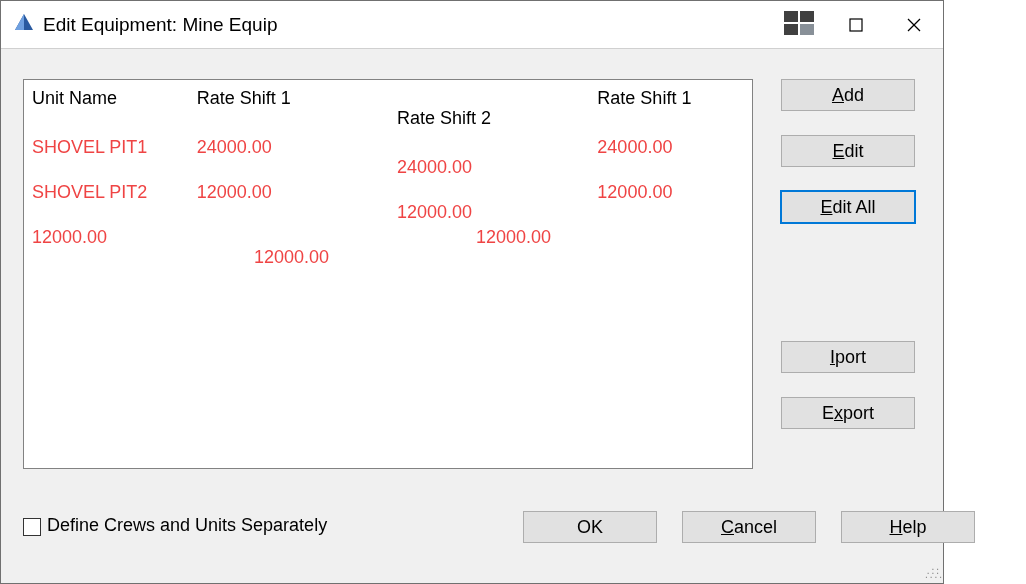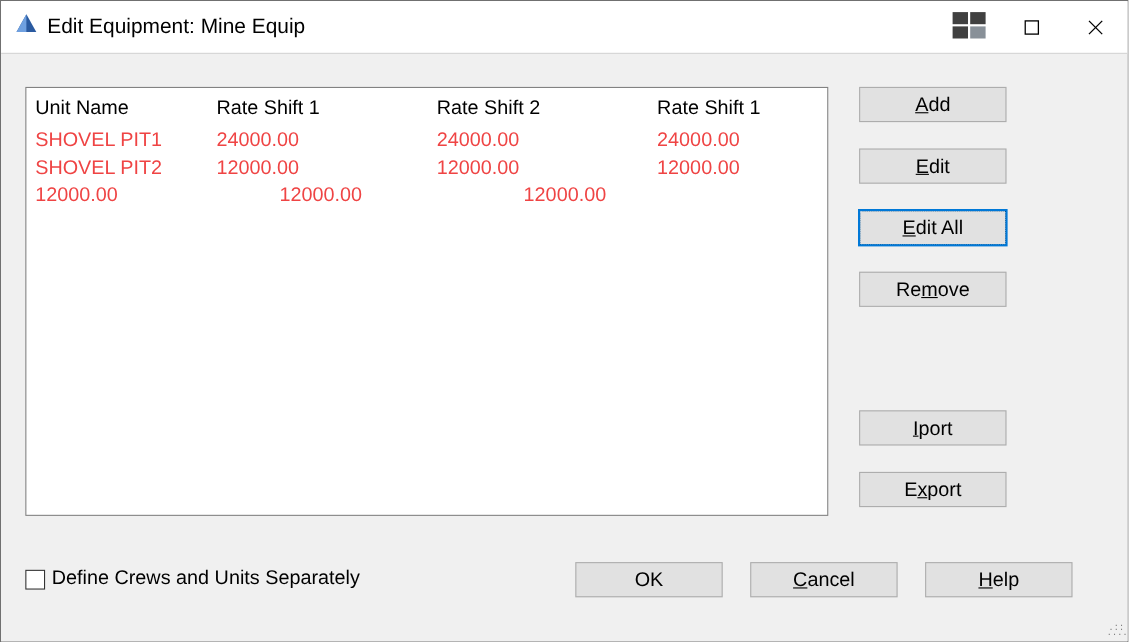--- a/index.html
+++ b/index.html
@@ -4,21 +4,21 @@
 <style>
   * { box-sizing: border-box; }
   html, body {
     margin: 0; padding: 0;
     width: 1026px; height: 584px;
     font-family: "Segoe UI", Tahoma, sans-serif;
     font-size: 16px;
     background: #ffffff;
     overflow: hidden;
   }
-  .window { width: 1026px; height: 584px; border: 1px solid #707070; background: #fff; position: relative; }
+  .window { width: 944px; height: 584px; border: 1px solid #707070; background: #fff; position: relative; }
   .titlebar {
     height: 48px;
     display: flex;
     align-items: center;
     background: #ffffff;
     border-bottom: 1px solid #d0d0d0;
     padding-left: 12px;
     position: relative;
   }
   .titlebar .appicon { margin-right: 8px; }
@@ -46,21 +46,21 @@
   }
   .th-row, .td-row {
     display: flex;
     padding: 4px 8px;
     gap: 27px;
   }
   .th-row { font-size: 18px; color: #000; padding-top: 8px; padding-bottom: 6px;}
   .td-row { font-size: 18px; color: #ef4444; padding-top: 2px; padding-bottom: 2px;}
   .c0 { width: 155px; }
   .c1 { width: 195px; }
-  .c2 { width: 195px; }
+  .c2 { width: 195px; margin-top: 20px; }
   .c3 { width: 165px; }
   .sidebuttons {
     position: absolute;
     left: 780px; top: 30px;
     width: 134px;
     display: flex; flex-direction: column;
   }
   .btn {
     height: 32px;
     background: #e1e1e1;
@@ -177,25 +177,20 @@
           <span class="ul">E</span>
           <span>dit</span>
       </button>
       <div class="gap-sm"></div>
       <button class="btn focus">
         <span></span>
           <span class="ul">E</span>
           <span>dit All</span>
       </button>
       <div class="gap-sm"></div>
-      <button class="btn">
-        <span>Re</span>
-          <span class="ul">m</span>
-          <span>ove</span>
-      </button>
       <div class="gap-lg"></div>
       <button class="btn">
         <span></span>
           <span class="ul">I</span>
           <span>port</span>
       </button>
       <div class="gap-sm"></div>
       <button class="btn">
         <span>E</span>
           <span class="ul">x</span>

